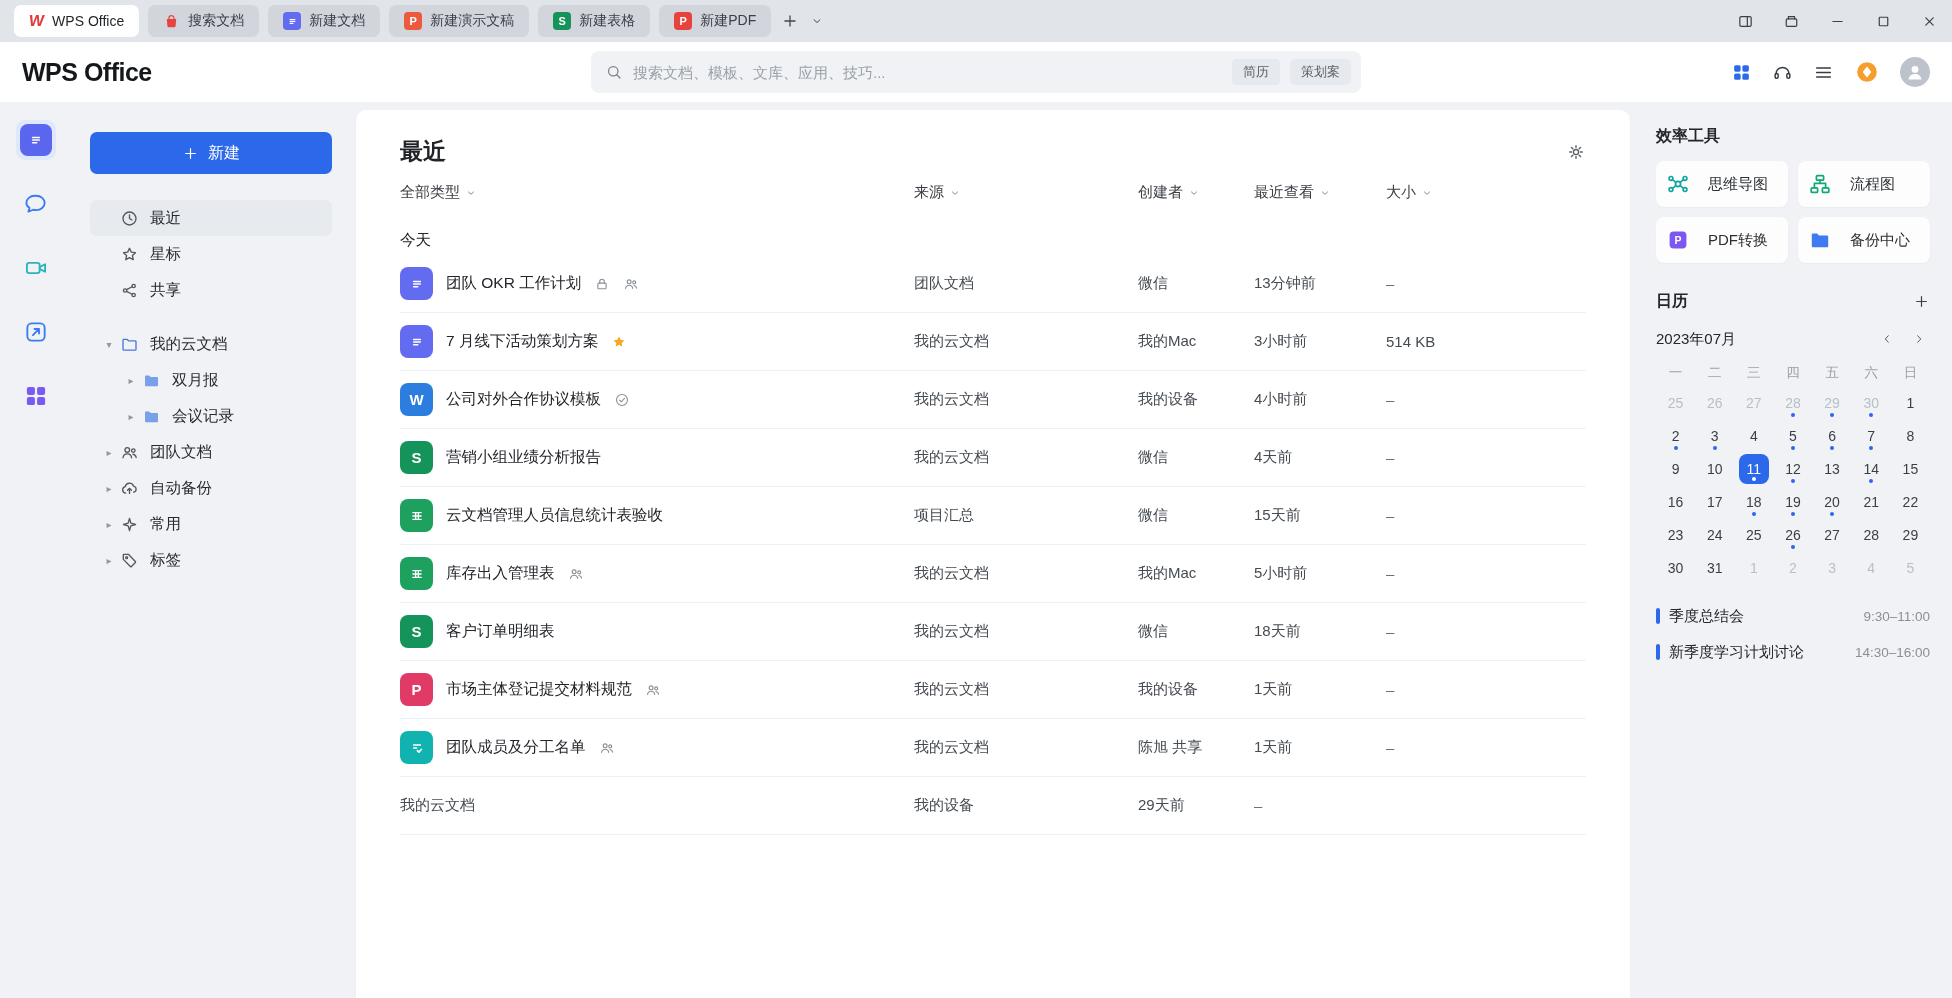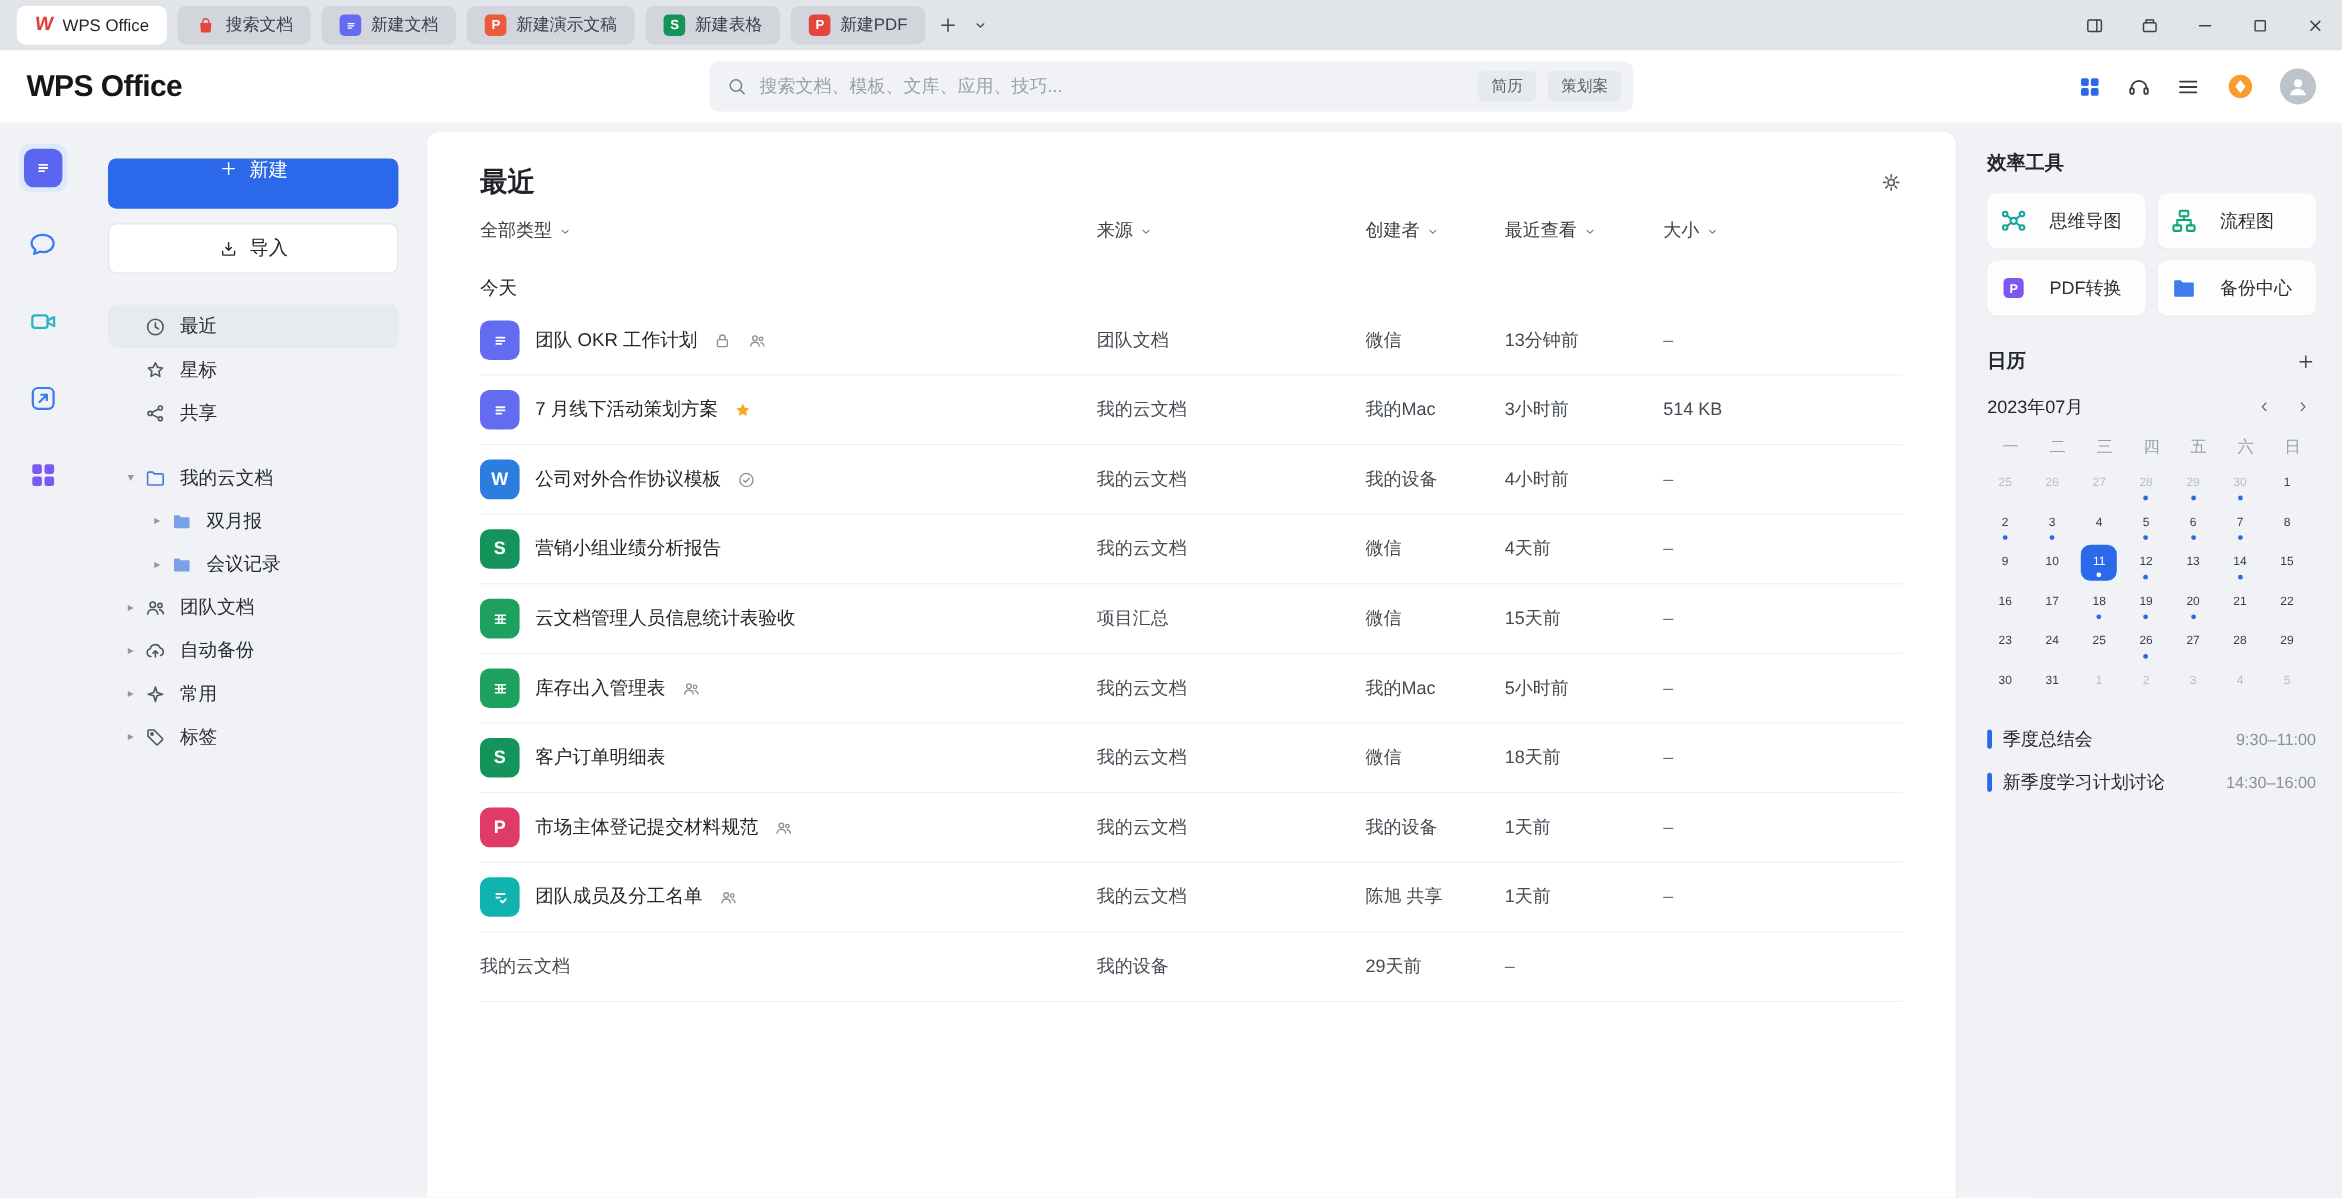--- a/index.html
+++ b/index.html
@@ -40,21 +40,21 @@
   .content{display:flex;height:896px}
 
   .rail{width:72px;display:flex;flex-direction:column;align-items:center;padding-top:18px;gap:24px;flex:none}
   .railitem{width:40px;height:40px;border-radius:9px;display:flex;align-items:center;justify-content:center}
   .railitem.active{background:#dfe9fb}
   .rail-ficon{width:32px;height:32px;border-radius:8px;color:#fff;display:flex;align-items:center;justify-content:center}
   .rail-ficon svg{width:18px;height:18px}
 
   
   .sidebar{width:280px;padding:30px 20px 0 18px;display:flex;flex-direction:column;flex:none}
-  .btn-new{height:42px;border-radius:7px;background:#2c68ea;color:#fff;display:flex;justify-content:center;gap:9px;font-size:16px;cursor:default}
+  .btn-new{height:42px;border-radius:7px;background:#2c68ea;color:#fff;display:flex;align-items:center;justify-content:center;gap:9px;font-size:16px;cursor:default}
   .btn-import{height:42px;border-radius:7px;background:#fff;border:1px solid #e2e5ea;color:#23262b;display:flex;align-items:center;justify-content:center;gap:9px;font-size:16px;margin-top:12px}
   .nav{margin-top:26px}
   .navrow{height:36px;border-radius:7px;display:flex;align-items:center;padding:0 8px;color:#272b31;font-size:15.5px;white-space:nowrap}
   .navrow.active{background:#e7eaef}
   .caret{width:22px;color:#9098a0;font-size:10px;text-align:center;flex:none}
   .nicon{width:20px;margin-right:10px;color:#51585f;flex:none;display:flex;align-items:center}
   .gap-top{margin-top:18px}
   .indent1{padding-left:30px}
 
   
@@ -82,21 +82,21 @@
   .tools{display:grid;grid-template-columns:1fr 1fr;gap:10px;margin-top:14px}
   .tool{background:#fdfdfe;border-radius:8px;height:46px;display:flex;align-items:center;gap:18px;padding:0 10px;font-size:15px;color:#2b2f34;box-shadow:0 1px 2px rgba(20,30,40,.03)}
   .cal-head{margin-top:28px;display:flex;align-items:center;justify-content:space-between}
   .calplus{color:#3c4147;display:flex}
   .cal-month{margin-top:16px;display:flex;align-items:center;justify-content:space-between;font-size:15px;color:#23262b}
   .cal-nav{display:flex;gap:10px;color:#565c63}
   .cal-nav span{display:flex;align-items:center;justify-content:center;width:22px;height:22px;border-radius:5px}
   .weekdays,.days{display:grid;grid-template-columns:repeat(7,1fr)}
   .weekdays{margin-top:14px;color:#9aa0a8;font-size:13.5px;text-align:center}
   .days{margin-top:4px}
-  .day{height:33px;display:flex;align-items:center;justify-content:flex-start;font-size:10px;color:#3a3f46}
+  .day{height:33px;display:flex;align-items:center;justify-content:center;font-size:14px;color:#3a3f46}
   .day.m{color:#b9bfc7}
   .day .num{width:30px;height:30px;display:flex;align-items:center;justify-content:center;border-radius:8px;position:relative}
   .day.sel .num{background:#2c68ea;color:#fff}
   .day .dot{position:absolute;bottom:1px;left:50%;transform:translateX(-50%);width:4px;height:4px;border-radius:50%;background:#2c68ea}
   .day.sel .dot{background:#fff;bottom:3px}
   .events{margin-top:14px}
   .event{display:flex;align-items:center;gap:9px;height:36px}
   .ebar{width:4px;height:16px;border-radius:2px;background:#2c68ea;flex:none}
   .etitle{flex:1;font-size:15px;color:#23262b;white-space:nowrap;overflow:hidden;text-overflow:ellipsis}
   .etime{font-size:13.5px;color:#8a9097;white-space:nowrap}
@@ -291,29 +291,20 @@
 
     <div class="sidebar">
       <div class="btn-new">
         <span>
             <svg class="ic" width="17" height="17" viewBox="0 0 24 24">
               <path d="M12 5.2v13.6M5.2 12h13.6"></path>
             </svg>
           </span>
         <span>新建</span>
       </div>
-      <div class="btn-import">
-        <span>
-            <svg class="ic" width="17" height="17" viewBox="0 0 24 24">
-              <path d="M12 4.6v8.8m0 0l-3.2-3.2m3.2 3.2l3.2-3.2"></path>
-              <path d="M5 14.6v3.6a1 1 0 0 0 1 1h12a1 1 0 0 0 1-1v-3.6"></path>
-            </svg>
-          </span>
-        <span>导入</span>
-      </div>
       <div class="nav" id="side-nav">
           <div class="navrow active">
             <span class="caret"></span>
             <span class="nicon">
               <svg class="ic" width="19" height="19" viewBox="0 0 24 24">
                 <circle cx="12" cy="12" r="8.2"></circle>
                 <path d="M12 7.6V12l3.1 1.9"></path>
               </svg>
             </span>
             <span>最近</span>

